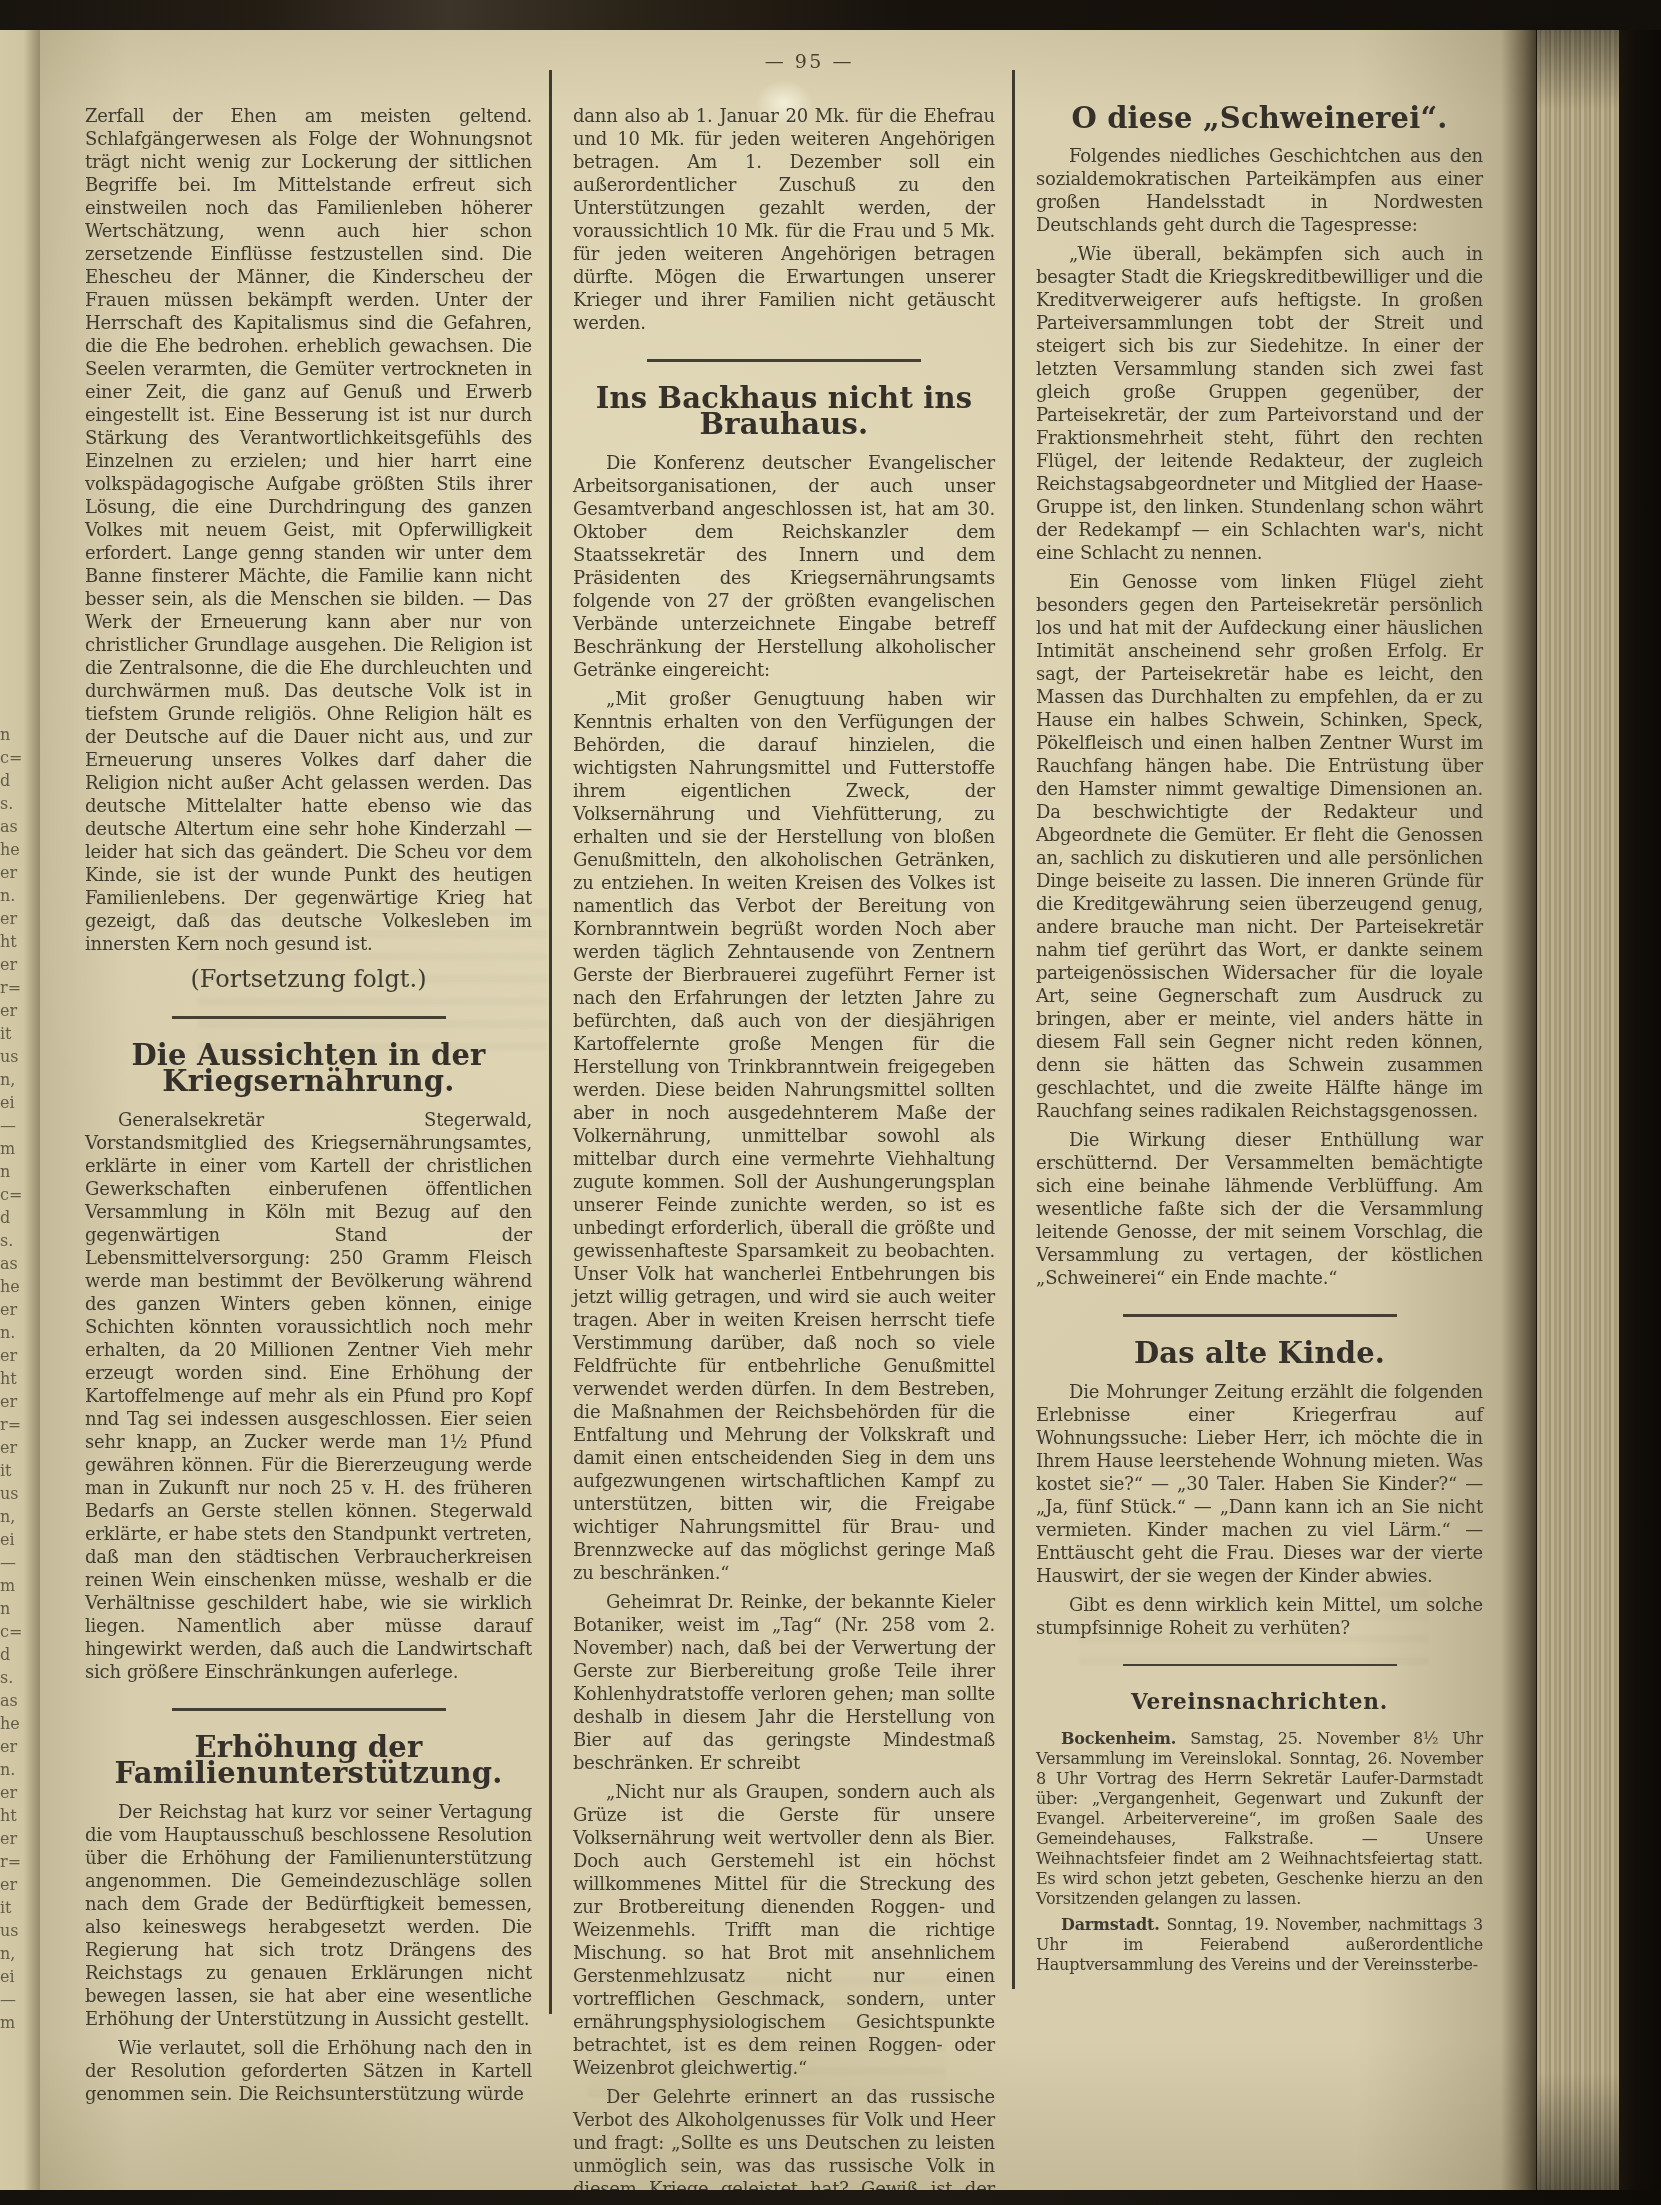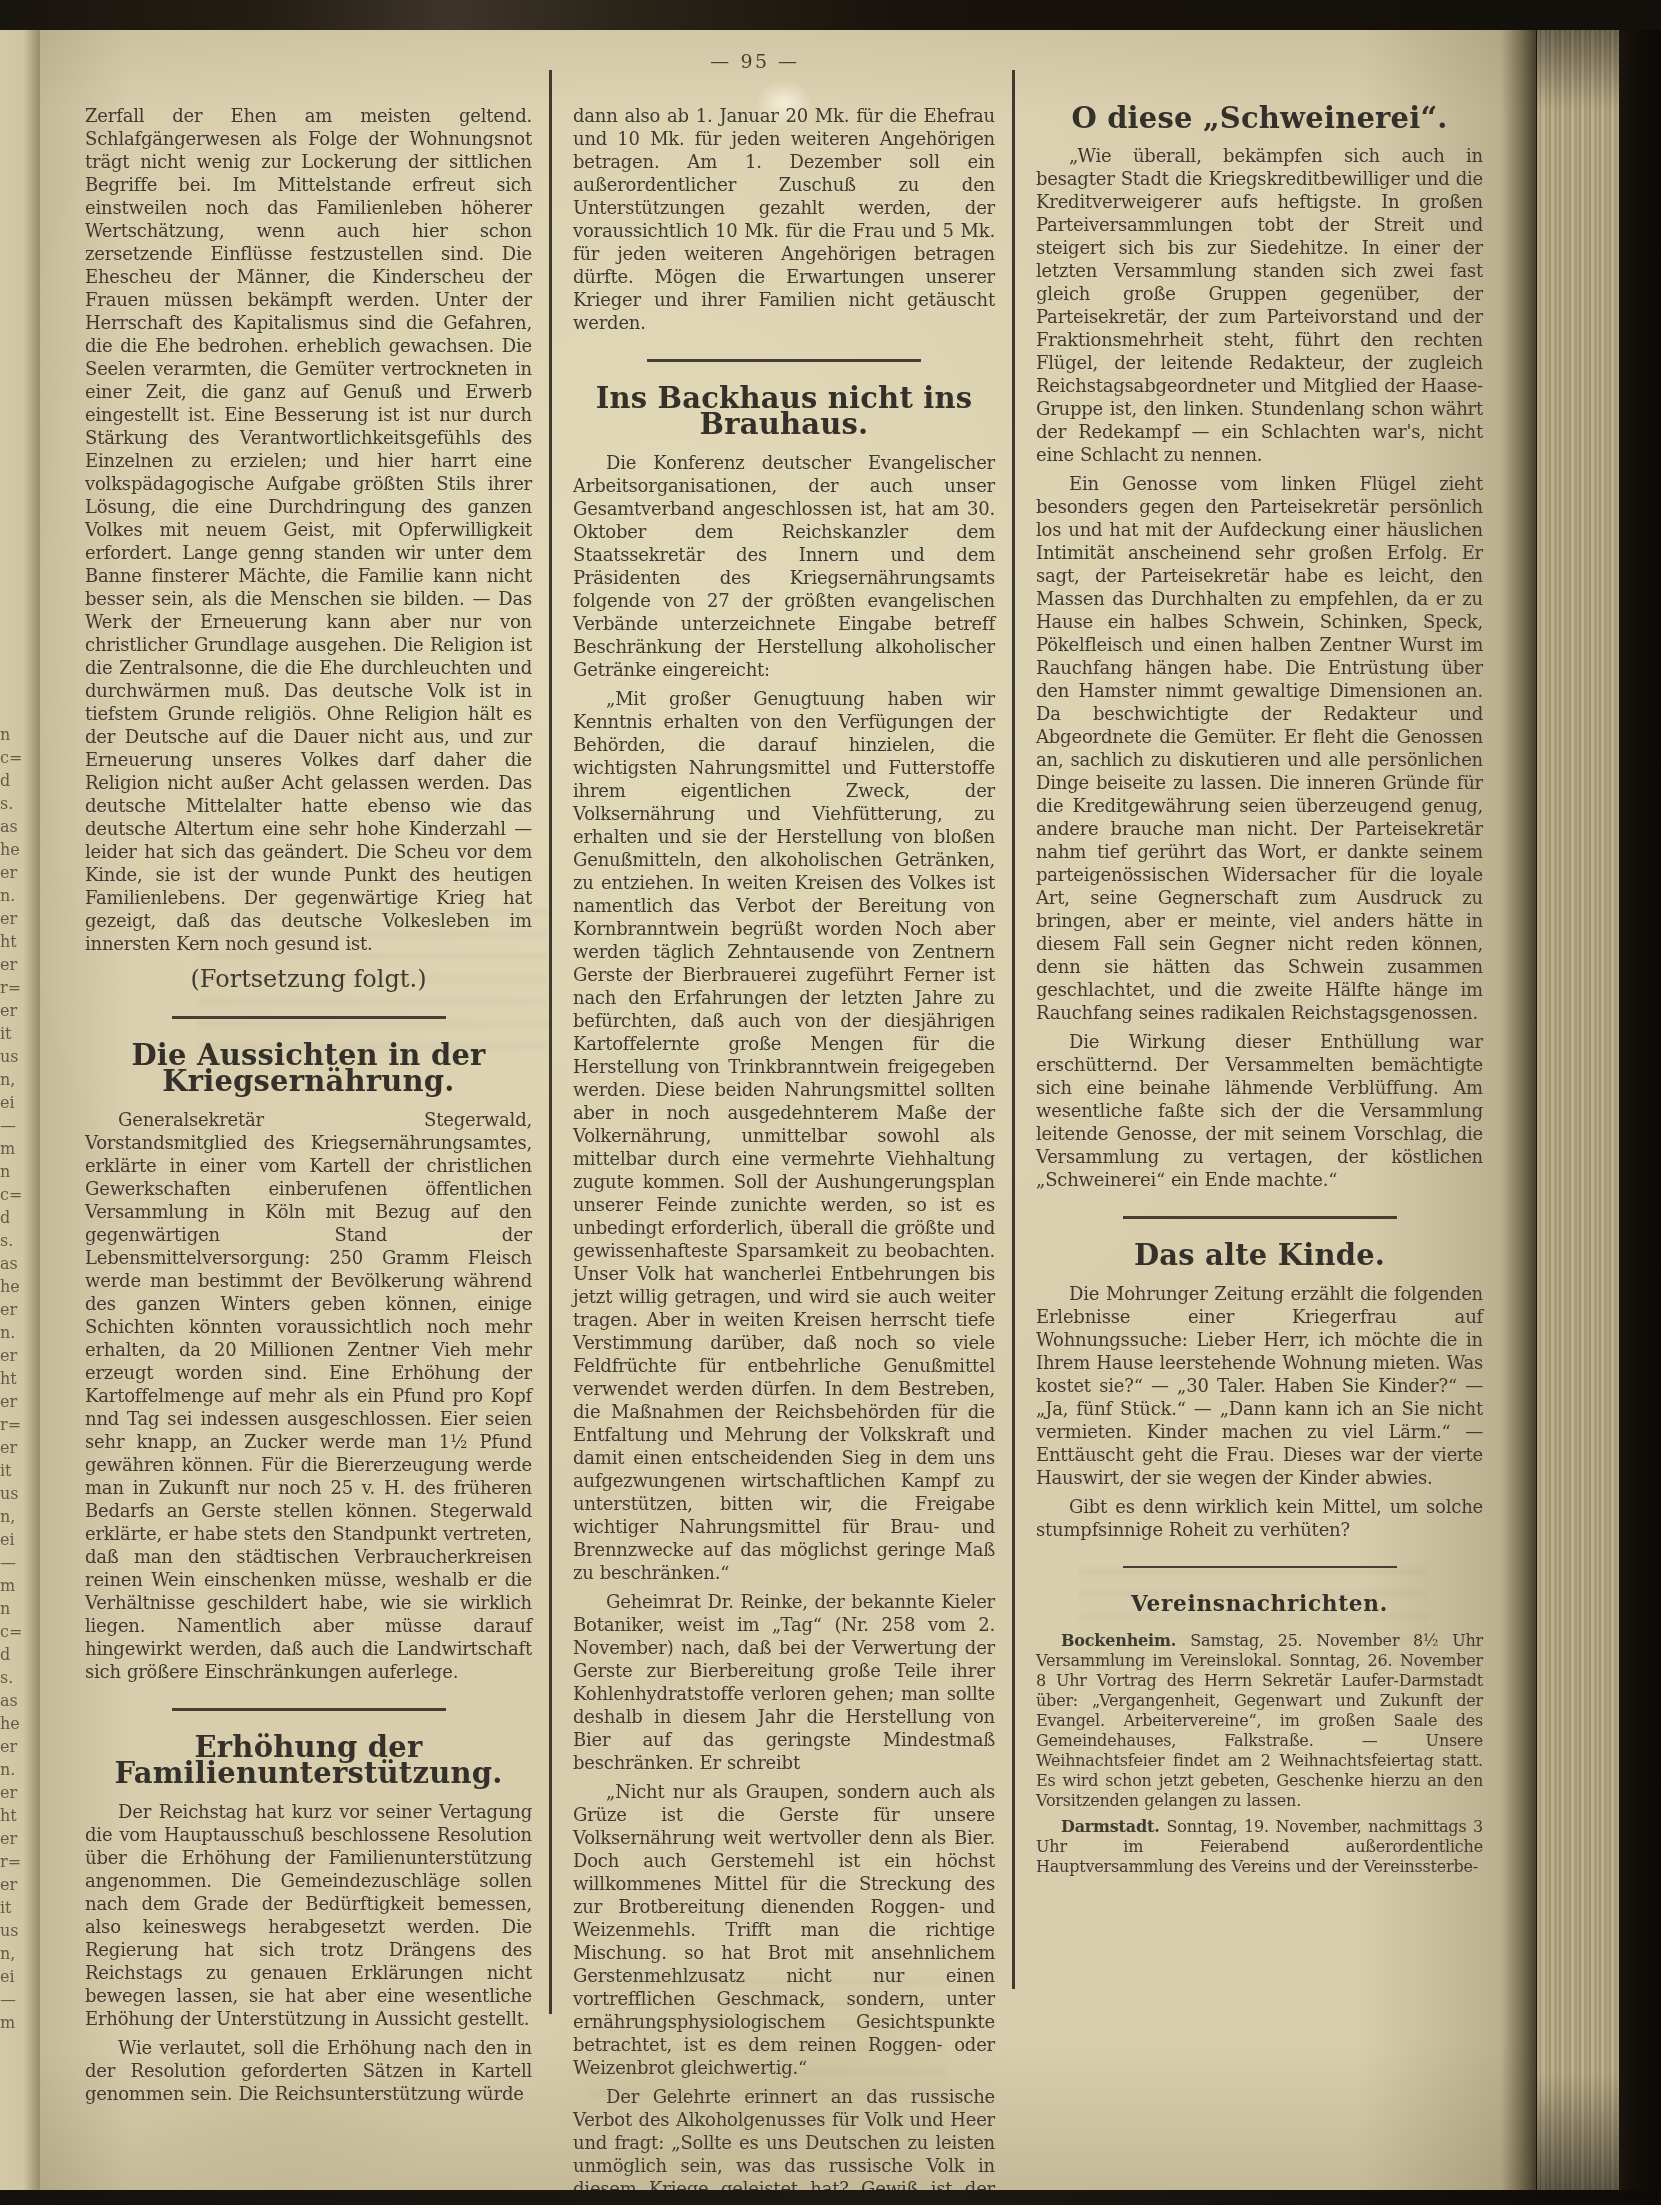--- a/index.html
+++ b/index.html
@@ -50,21 +50,21 @@
   #book-cover{position:absolute;left:1619px;top:0;width:43px;height:2205px;
     background:linear-gradient(90deg,#1b150e 0%,#120d08 40%,#0c0906 100%);}
 
   
   #top-edge{position:absolute;left:0;top:0;width:1662px;height:30px;
     background:linear-gradient(90deg,#18140e 0%,#241d14 16%,#3d352a 27%,#2a2318 38%,#17120c 55%,#130f0a 100%);}
   #bottom-edge{position:absolute;left:0;top:2190px;width:1662px;height:15px;
     background:linear-gradient(90deg,#15110c 0%,#1d1812 55%,#0e0b07 100%);}
 
   
-  #page-number{position:absolute;left:632px;top:21.6px;width:166px;text-align:center;
+  #page-number{position:absolute;left:648px;top:21.6px;width:166px;text-align:right;
     font-size:19px;letter-spacing:2.5px;color:#46412f;}
   .col{position:absolute;top:70px;color:var(--ink);}
   #column-1{left:39px;width:459px;}
   #column-2{left:527px;width:434px;}
   #column-3{left:990px;width:459px;}
   .vrule{position:absolute;width:2.5px;background:#3f3a2e;}
   #vrule-1{left:509px;top:42px;height:1944px;}
   #vrule-2{left:972px;top:42px;height:1919px;}
 
   .para{margin:6px;text-indent:33px;text-align:justify;font-size:18px;line-height:23px;
@@ -175,20 +175,21 @@
         <h2 class="heading">Ins Backhaus nicht ins Brauhaus.</h2>
         <p class="para">Die Konferenz deutscher Evangelischer Arbeitsorganisationen, der auch unser Gesamtverband angeschlossen ist, hat am 30. Oktober dem Reichskanzler dem Staatssekretär des Innern und dem Präsidenten des Kriegsernährungsamts folgende von 27 der größten evangelischen Verbände unterzeichnete Eingabe betreff Beschränkung der Herstellung alkoholischer Getränke eingereicht:</p>
         <p class="para">„Mit großer Genugtuung haben wir Kenntnis erhalten von den Verfügungen der Behörden, die darauf hinzielen, die wichtigsten Nahrungsmittel und Futterstoffe ihrem eigentlichen Zweck, der Volksernährung und Viehfütterung, zu erhalten und sie der Herstellung von bloßen Genußmitteln, den alkoholischen Getränken, zu entziehen. In weiten Kreisen des Volkes ist namentlich das Verbot der Bereitung von Kornbranntwein begrüßt worden Noch aber werden täglich Zehntausende von Zentnern Gerste der Bierbrauerei zugeführt Ferner ist nach den Erfahrungen der letzten Jahre zu befürchten, daß auch von der diesjährigen Kartoffelernte große Mengen für die Herstellung von Trinkbranntwein freigegeben werden. Diese beiden Nahrungsmittel sollten aber in noch ausgedehnterem Maße der Volkernährung, unmittelbar sowohl als mittelbar durch eine vermehrte Viehhaltung zugute kommen. Soll der Aushungerungsplan unserer Feinde zunichte werden, so ist es unbedingt erforderlich, überall die größte und gewissenhafteste Sparsamkeit zu beobachten. Unser Volk hat wancherlei Entbehrungen bis jetzt willig getragen, und wird sie auch weiter tragen. Aber in weiten Kreisen herrscht tiefe Verstimmung darüber, daß noch so viele Feldfrüchte für entbehrliche Genußmittel verwendet werden dürfen. In dem Bestreben, die Maßnahmen der Reichsbehörden für die Entfaltung und Mehrung der Volkskraft und damit einen entscheidenden Sieg in dem uns aufgezwungenen wirtschaftlichen Kampf zu unterstützen, bitten wir, die Freigabe wichtiger Nahrungsmittel für Brau- und Brennzwecke auf das möglichst geringe Maß zu beschränken.“</p>
         <p class="para">Geheimrat Dr. Reinke, der bekannte Kieler Botaniker, weist im „Tag“ (Nr. 258 vom 2. November) nach, daß bei der Verwertung der Gerste zur Bierbereitung große Teile ihrer Kohlenhydratstoffe verloren gehen; man sollte deshalb in diesem Jahr die Herstellung von Bier auf das geringste Mindestmaß beschränken. Er schreibt</p>
         <p class="para">„Nicht nur als Graupen, sondern auch als Grüze ist die Gerste für unsere Volksernährung weit wertvoller denn als Bier. Doch auch Gerstemehl ist ein höchst willkommenes Mittel für die Streckung des zur Brotbereitung dienenden Roggen- und Weizenmehls. Trifft man die richtige Mischung. so hat Brot mit ansehnlichem Gerstenmehlzusatz nicht nur einen vortrefflichen Geschmack, sondern, unter ernährungsphysiologischem Gesichtspunkte betrachtet, ist es dem reinen Roggen- oder Weizenbrot gleichwertig.“</p>
         <p class="para">Der Gelehrte erinnert an das russische Verbot des Alkoholgenusses für Volk und Heer und fragt: „Sollte es uns Deutschen zu leisten unmöglich sein, was das russische Volk in diesem Kriege geleistet hat? Gewiß ist der Branntwein kein Nahrungsmittel, während im Bier noch Nährstoffe enthalten sind; allein kann man Gerste verzehren, so gelangt viel mehr Nahrung dadurch in den menschlichen Körper, als wenn dieser das aus der gleichen Gerstenmenge gebraute Bier trinkt.“</p>
       </div>
     <div class="vrule" id="vrule-2"></div>
     <div class="col" id="column-3">
         <h2 class="heading">O diese „Schweinerei“.</h2>
+        <p class="para">Folgendes niedliches Geschichtchen aus den sozialdemokratischen Parteikämpfen aus einer großen Handelsstadt in Nordwesten Deutschlands geht durch die Tagespresse:</p>
         <p class="para">„Wie überall, bekämpfen sich auch in besagter Stadt die Kriegskreditbewilliger und die Kreditverweigerer aufs heftigste. In großen Parteiversammlungen tobt der Streit und steigert sich bis zur Siedehitze. In einer der letzten Versammlung standen sich zwei fast gleich große Gruppen gegenüber, der Parteisekretär, der zum Parteivorstand und der Fraktionsmehrheit steht, führt den rechten Flügel, der leitende Redakteur, der zugleich Reichstagsabgeordneter und Mitglied der Haase-Gruppe ist, den linken. Stundenlang schon währt der Redekampf — ein Schlachten war's, nicht eine Schlacht zu nennen.</p>
         <p class="para">Ein Genosse vom linken Flügel zieht besonders gegen den Parteisekretär persönlich los und hat mit der Aufdeckung einer häuslichen Intimität anscheinend sehr großen Erfolg. Er sagt, der Parteisekretär habe es leicht, den Massen das Durchhalten zu empfehlen, da er zu Hause ein halbes Schwein, Schinken, Speck, Pökelfleisch und einen halben Zentner Wurst im Rauchfang hängen habe. Die Entrüstung über den Hamster nimmt gewaltige Dimensionen an. Da beschwichtigte der Redakteur und Abgeordnete die Gemüter. Er fleht die Genossen an, sachlich zu diskutieren und alle persönlichen Dinge beiseite zu lassen. Die inneren Gründe für die Kreditgewährung seien überzeugend genug, andere brauche man nicht. Der Parteisekretär nahm tief gerührt das Wort, er dankte seinem parteigenössischen Widersacher für die loyale Art, seine Gegnerschaft zum Ausdruck zu bringen, aber er meinte, viel anders hätte in diesem Fall sein Gegner nicht reden können, denn sie hätten das Schwein zusammen geschlachtet, und die zweite Hälfte hänge im Rauchfang seines radikalen Reichstagsgenossen.</p>
         <p class="para">Die Wirkung dieser Enthüllung war erschütternd. Der Versammelten bemächtigte sich eine beinahe lähmende Verblüffung. Am wesentliche faßte sich der die Versammlung leitende Genosse, der mit seinem Vorschlag, die Versammlung zu vertagen, der köstlichen „Schweinerei“ ein Ende machte.“</p>
         <div class="sep-rule"></div>
         <h2 class="heading">Das alte Kinde.</h2>
         <p class="para">Die Mohrunger Zeitung erzählt die folgenden Erlebnisse einer Kriegerfrau auf Wohnungssuche: Lieber Herr, ich möchte die in Ihrem Hause leerstehende Wohnung mieten. Was kostet sie?“ — „30 Taler. Haben Sie Kinder?“ — „Ja, fünf Stück.“ — „Dann kann ich an Sie nicht vermieten. Kinder machen zu viel Lärm.“ — Enttäuscht geht die Frau. Dieses war der vierte Hauswirt, der sie wegen der Kinder abwies.</p>
         <p class="para">Gibt es denn wirklich kein Mittel, um solche stumpfsinnige Roheit zu verhüten?</p>
         <div class="sep-rule"></div>
         <h2 class="heading gothic">Vereinsnachrichten.</h2>
         <p class="para small"><strong class="lead">Bockenheim. </strong>Samstag, 25. November 8½ Uhr Versammlung im Vereinslokal. Sonntag, 26. November 8 Uhr Vortrag des Herrn Sekretär Laufer-Darmstadt über: „Vergangenheit, Gegenwart und Zukunft der Evangel. Arbeitervereine“, im großen Saale des Gemeindehauses, Falkstraße. — Unsere Weihnachtsfeier findet am 2 Weihnachtsfeiertag statt. Es wird schon jetzt gebeten, Geschenke hierzu an den Vorsitzenden gelangen zu lassen.</p>

